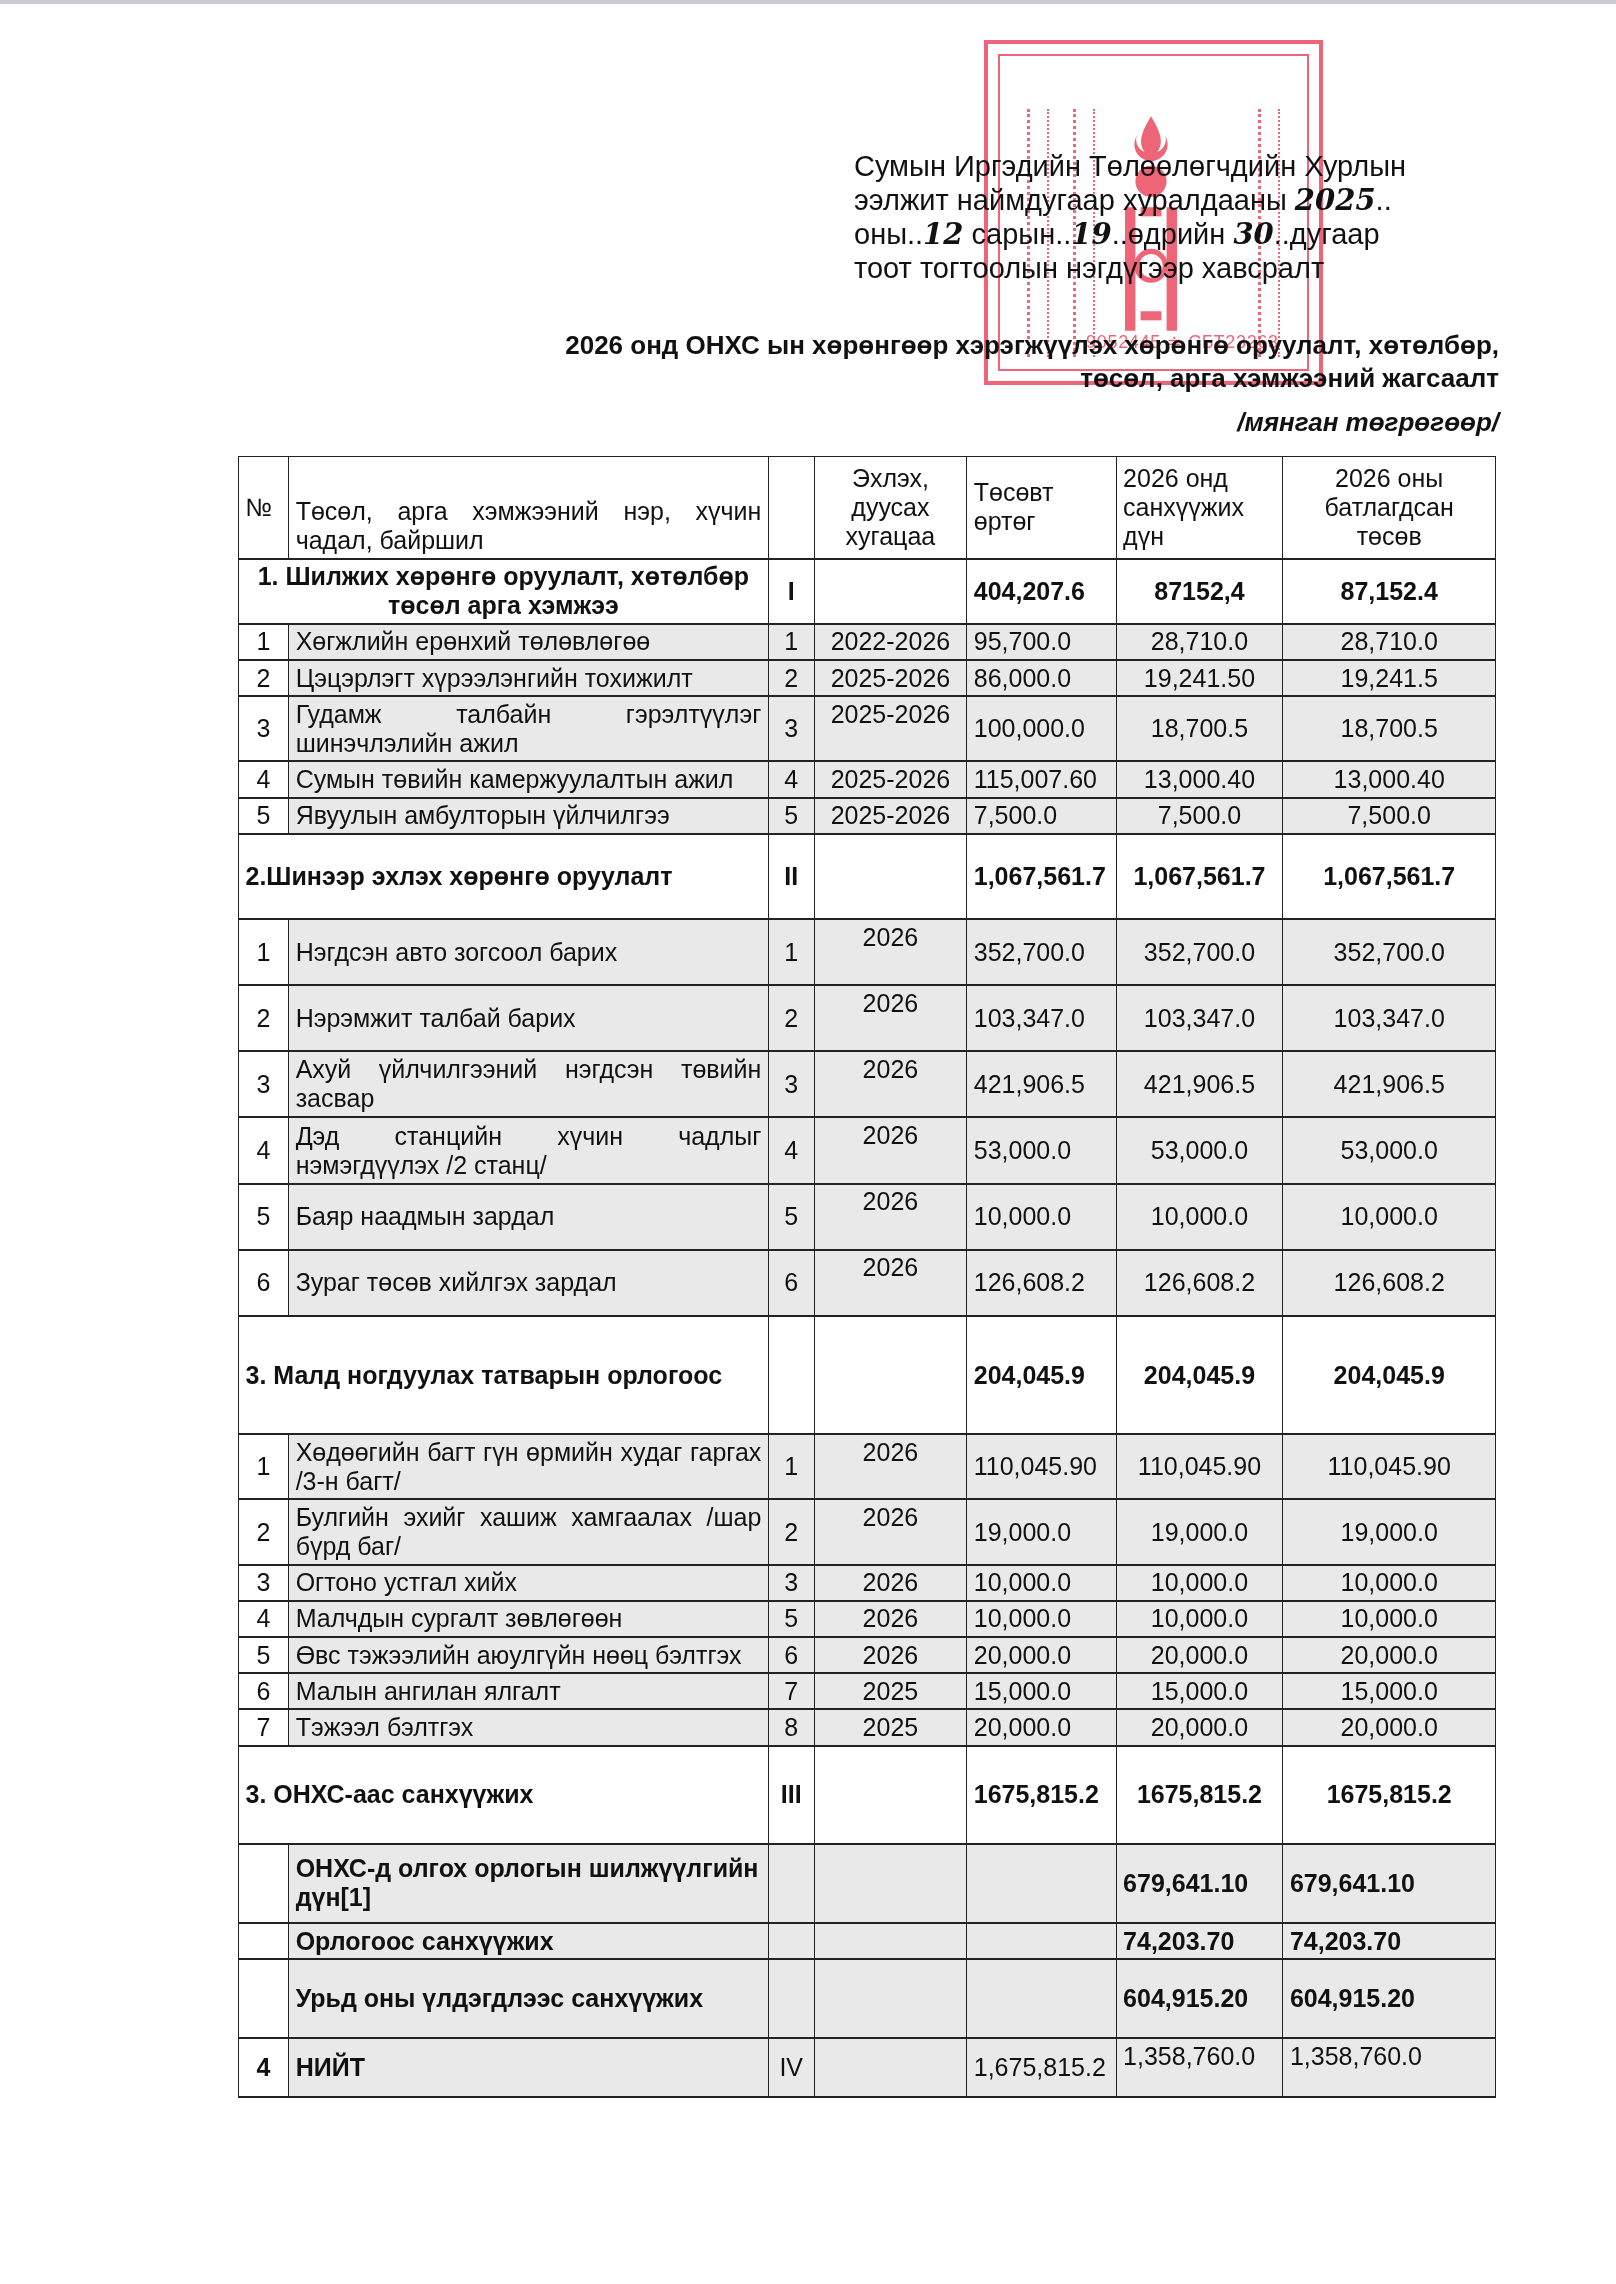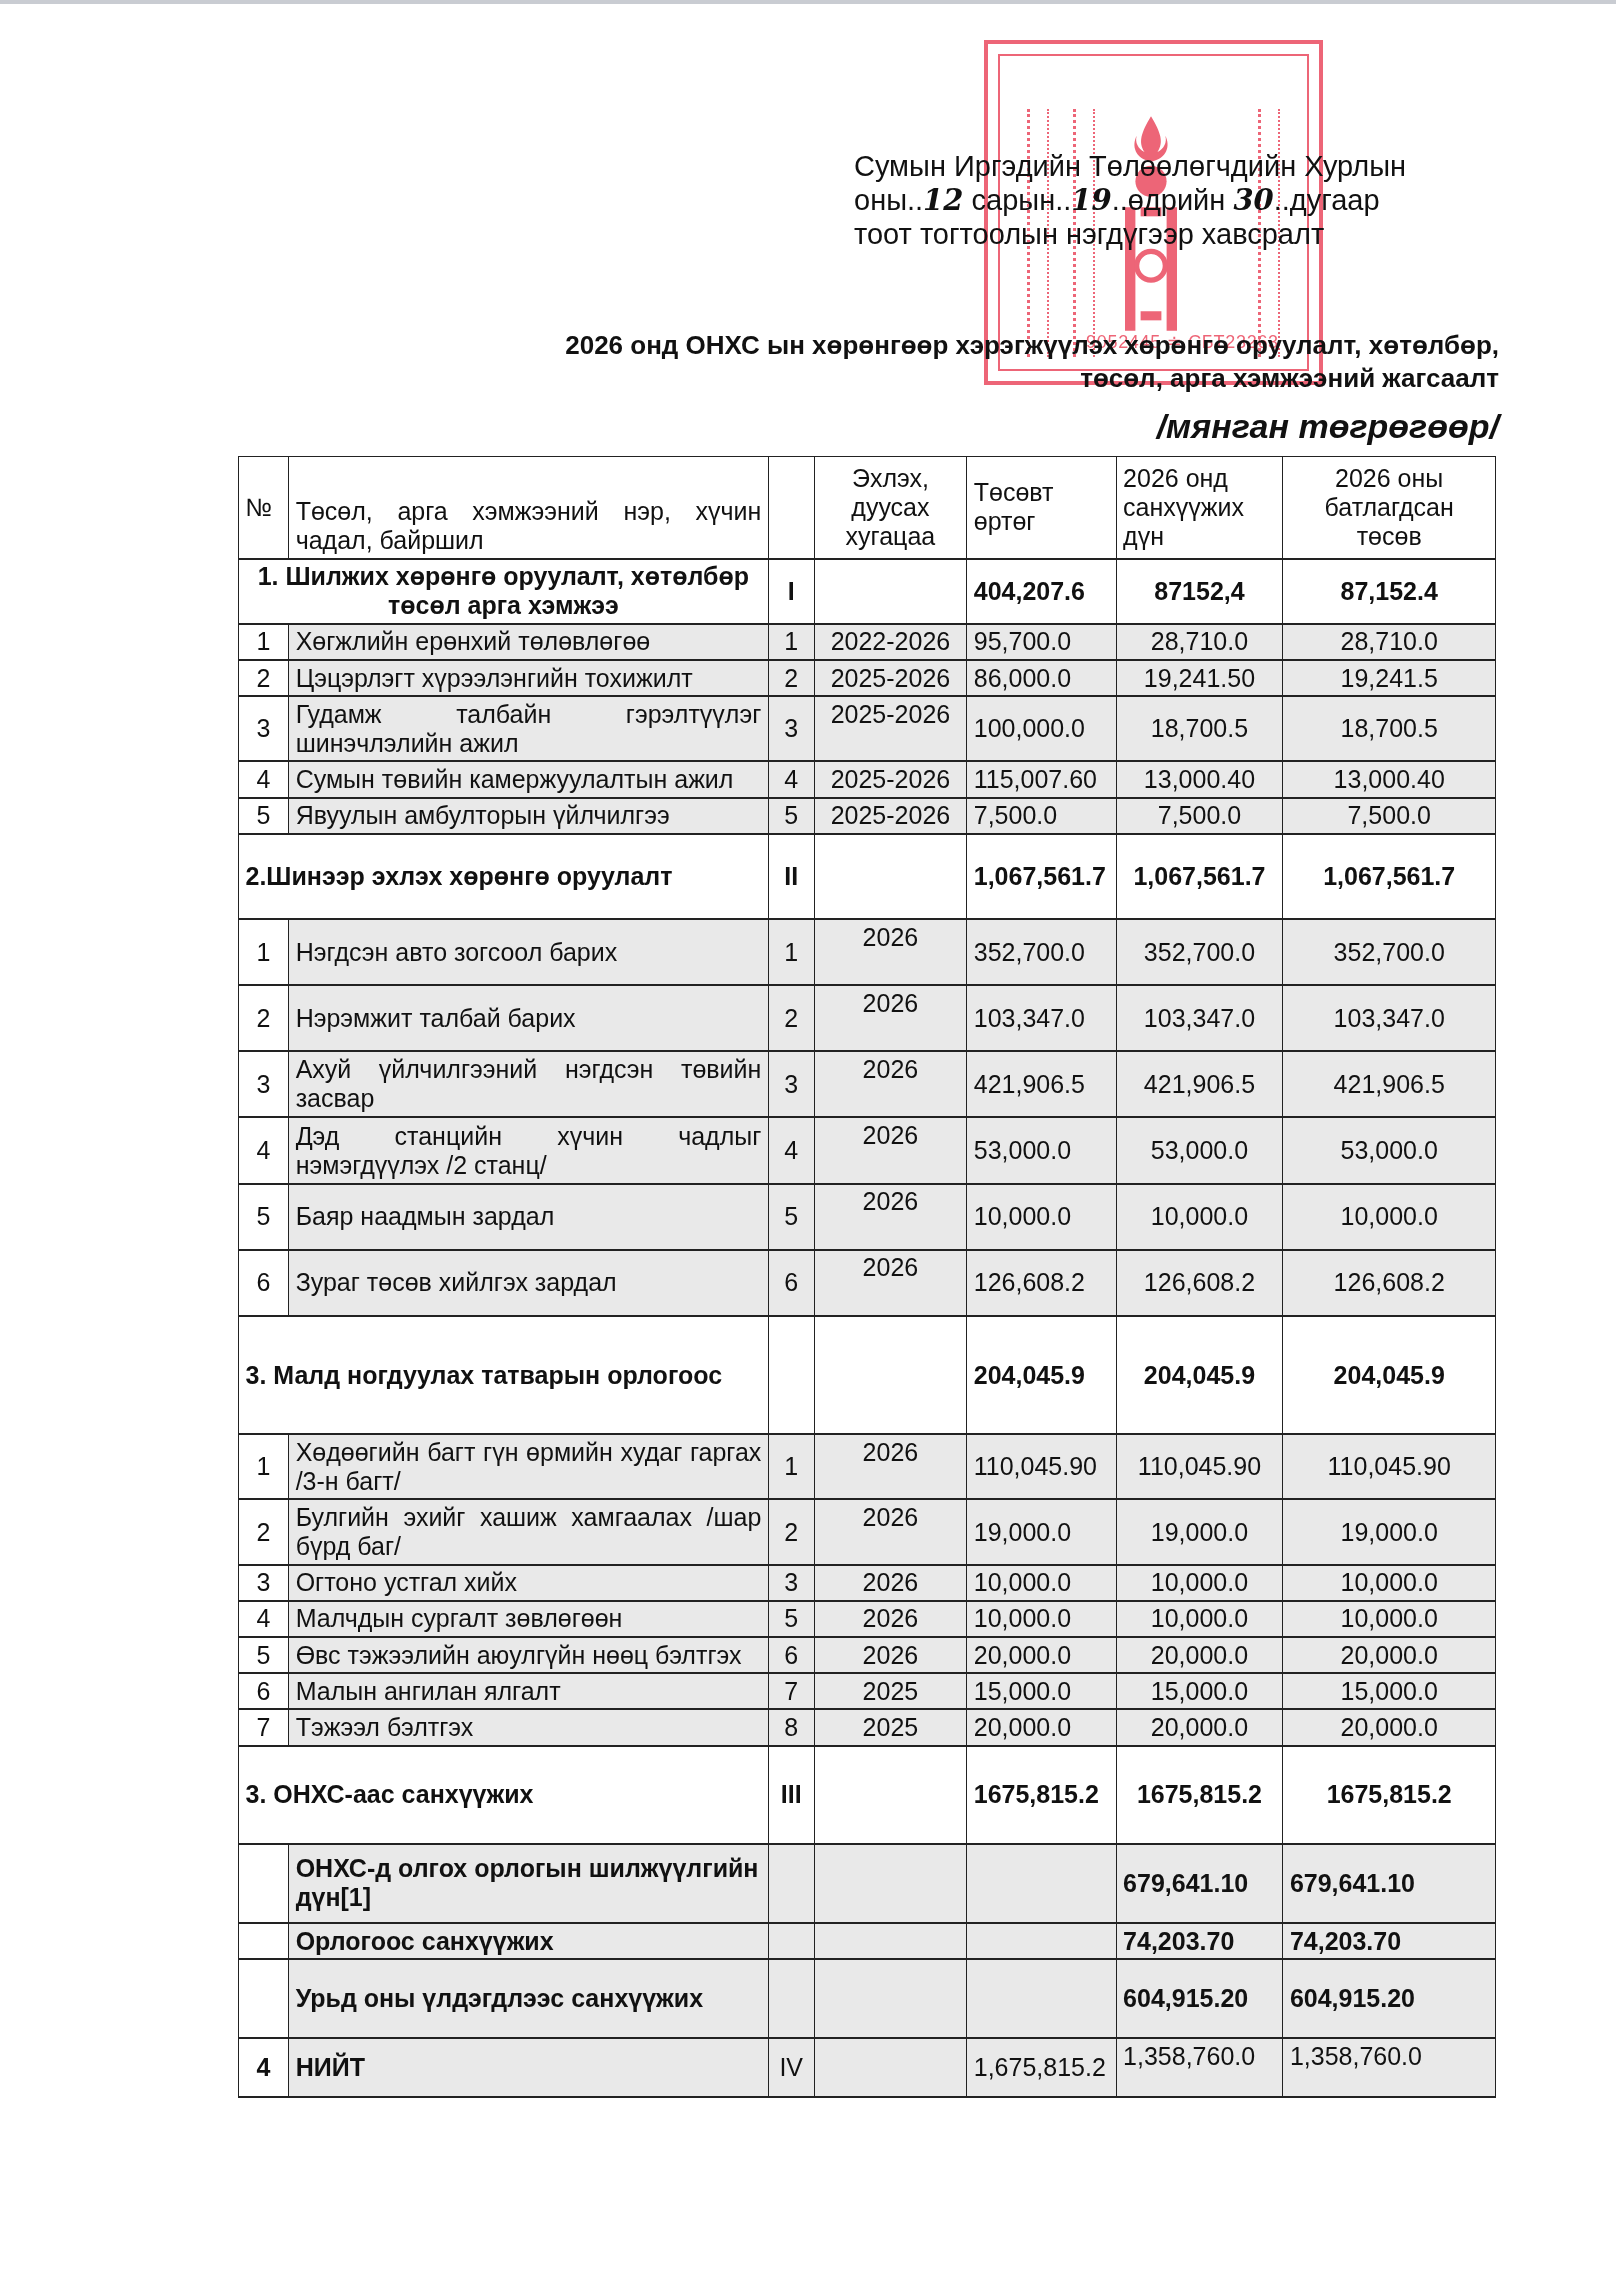--- a/index.html
+++ b/index.html
@@ -10,21 +10,21 @@
            border: 4.6px solid #e8324a; opacity: 0.75; box-sizing: border-box; }
   .stamp .inner { position: absolute; left: 10.4px; top: 10.4px; right: 10.4px; bottom: 10.4px; border: 2px solid #e8324a; }
   .stamp .soyombo { position: absolute; left: 137px; top: 72px; width: 52px; height: 215px; }
   .stamp .script { position: absolute; top: 65px; width: 17px; height: 248px;
                    border-left: 3.3px dotted #e8324a; border-right: 2px dotted #e8324a; }
   .stamp .reg { position: absolute; left: 98px; top: 287px; font-size: 18px; color: #e8324a; letter-spacing: 0.7px; }
   .attach { position: absolute; left: 854px; top: 149px; font-size: 29px; line-height: 34px; color: #111; }
   .attach .hw { font-family: "DejaVu Serif", serif; font-style: italic; font-weight: bold; }
   .title { position: absolute; left: 391px; top: 329px; width: 1108px; text-align: right;
            font-weight: bold; font-size: 26px; line-height: 33px; }
-  .unit { position: absolute; right: 117px; top: 407px; font-size: 34px; font-style: italic; font-weight: bold; }
+  .unit { position: absolute; right: 117px; top: 407px; font-size: 26px; font-style: italic; font-weight: bold; }
   table.grid { position: absolute; left: 238px; top: 456px; width: 1258px; border-collapse: collapse;
                table-layout: fixed; font-size: 25px; line-height: 29px; }
   table.grid td { border: 1.3px solid #222; padding: 2.6px 6.5px; vertical-align: middle; }
   table.grid tr { border-bottom: 2.6px solid #222; }
   .c-no { width: 46px; } .c-name { width: 440px; } .c-idx { width: 42px; } .c-per { width: 140px; }
   .c-cost { width: 137px; } .c-fund { width: 153px; } .c-appr { width: 195px; }
   .hdr td { vertical-align: top; height: 85px; }
   .hdr .name { vertical-align: bottom; padding-top: 13px; }
   .sec td { font-weight: bold; }
   .shade td { background: #e9e9e9; }
@@ -49,20 +49,21 @@
     <rect x="64" y="140" width="16" height="190" fill="#e8324a"></rect>
     <rect x="24" y="140" width="32" height="14" fill="#e8324a"></rect>
     <circle cx="40" cy="230" r="22" fill="none" stroke="#e8324a" stroke-width="8"></circle>
     <rect x="24" y="300" width="32" height="14" fill="#e8324a"></rect>
   </svg>
   <div class="reg">9052445 ≐ СБТ23263</div>
 </div>
 
 <div class="attach">
   <div>Сумын Иргэдийн Төлөөлөгчдийн Хурлын</div>
+  <div><span>ээлжит наймдугаар  хуралдааны </span><span class="hw">2025</span><span>..</span></div>
   <div><span>оны..</span><span class="hw">12</span><span> сарын..</span><span class="hw">19</span><span>..өдрийн </span><span class="hw">30</span><span>..дугаар</span></div>
   <div>тоот тогтоолын нэгдүгээр хавсралт</div>
 </div>
 
 <div class="title">
   <div>2026 онд ОНХС ын хөрөнгөөр хэрэгжүүлэх хөрөнгө оруулалт, хөтөлбөр,</div>
   <div>төсөл, арга хэмжээний жагсаалт</div>
 </div>
 <div class="unit">/мянган төгрөгөөр/</div>
 

